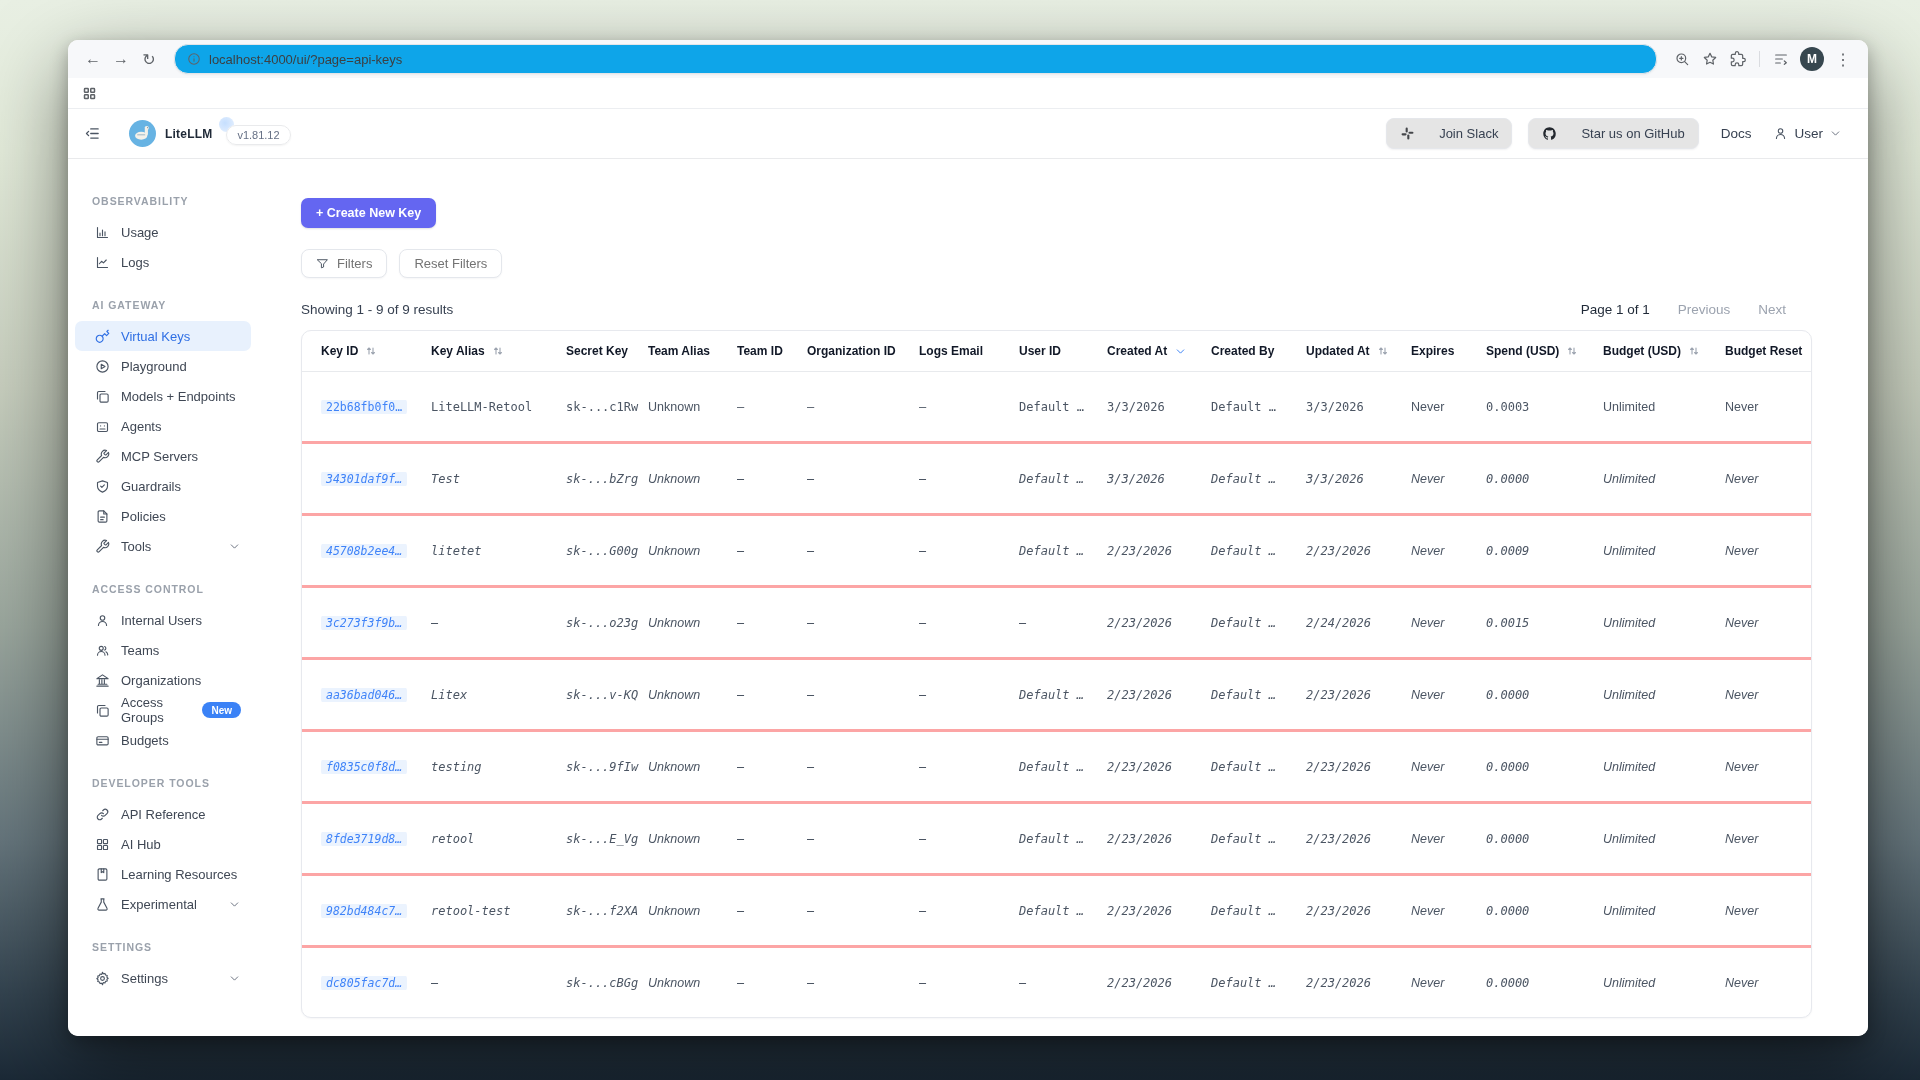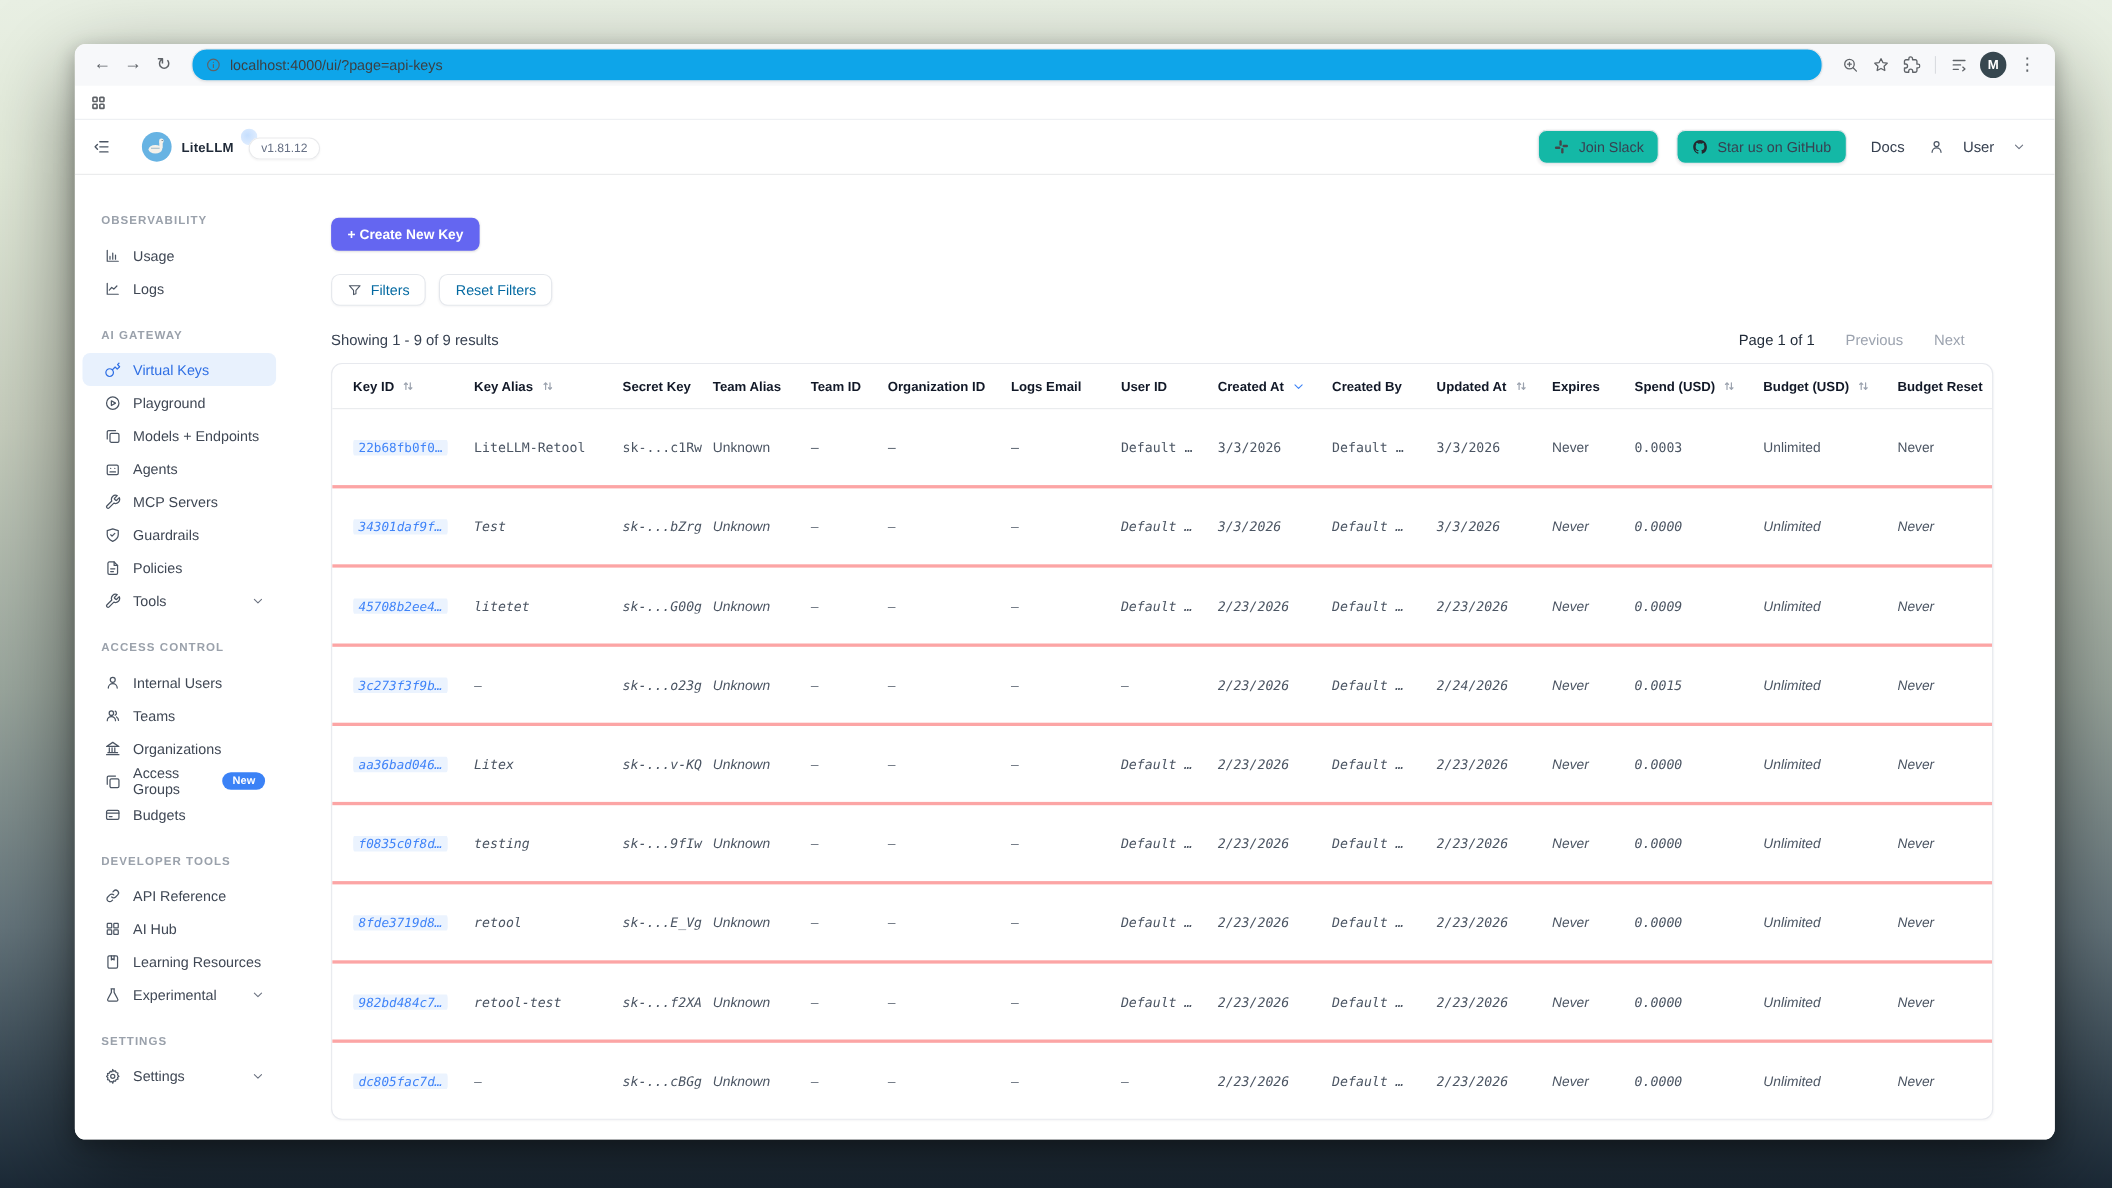--- a/index.html
+++ b/index.html
@@ -30,25 +30,25 @@
   .collapse-ic svg{width:17px;height:17px;}
   .logo-circle{width:27px;height:27px;border-radius:50%;background:#67b3e3;display:flex;align-items:center;justify-content:center;overflow:hidden;}
   .logo-circle svg{width:21px;height:21px;}
   .brand{font-size:12px;font-weight:700;color:#1f2937;margin-left:9px;letter-spacing:.2px;}
   .version-wrap{position:relative;margin-left:14px;}
   .badge-spark{position:absolute;left:-7px;top:-8px;width:15px;height:15px;border-radius:50%;
     background:radial-gradient(circle at 40% 40%,#bfdbfe,#dbeafe 70%,transparent 75%);opacity:.9;}
   .version-badge{position:relative;font-size:11px;color:#667085;background:#fff;border:1px solid #e9eaec;border-radius:999px;
     padding:3px 10px;box-shadow:0 1px 2px rgba(0,0,0,.05);}
   .header-right{margin-left:auto;display:flex;align-items:center;gap:16px;}
-  .pill-btn{display:flex;align-items:center;gap:8px;background:#14b8a6;border:1px solid #e5e7eb;border-radius:8px;
+  .pill-btn{display:flex;align-items:center;gap:24px;background:#e5e5e5;border:1px solid #e5e7eb;border-radius:8px;
     padding:7px 13px;font-size:13px;color:#374151;font-family:inherit;cursor:pointer;box-shadow:0 1px 2px rgba(16,24,40,.06);}
   .pill-btn .ic svg{width:15px;height:15px;}
   .docs-link{font-size:13.5px;color:#374151;cursor:pointer;margin:0 6px;}
-  .user-menu{display:flex;align-items:center;gap:16px;font-size:13.5px;color:#374151;cursor:pointer;}
+  .user-menu{display:flex;align-items:center;gap:6px;font-size:13.5px;color:#374151;cursor:pointer;}
   .user-menu .ic svg{width:15px;height:15px;color:#4b5563;}
   .user-menu .chev svg{width:13px;height:13px;color:#6b7280;}
   
   .app-body{flex:1;display:flex;min-height:0;}
   .sidebar{width:190px;flex:0 0 auto;padding-top:36px;overflow:hidden;}
   .nav-section{margin-bottom:22px;}
   .section-label{padding:0 24px;font-size:10.5px;font-weight:700;letter-spacing:.09em;color:#9aa1ab;margin-bottom:10px;}
   .nav-item{display:flex;align-items:center;gap:11px;height:30px;padding:0 10px 0 20px;margin:0 7px;border-radius:7px;
     font-size:13px;color:#3f4754;cursor:pointer;}
   .nav-item.active{background:#e8f1fd;color:#2f6fe4;}
@@ -58,21 +58,21 @@
   .nav-badge{background:#3b82f6;color:#fff;font-size:10px;font-weight:600;padding:2.5px 9px;border-radius:999px;margin-left:4px;}
   .nav-chevron{margin-left:auto;color:#6b7280;display:none;}
   .nav-chevron svg{width:13px;height:13px;}
   .nav-item.has-chevron .nav-chevron{display:flex;}
   
   .main{flex:1;min-width:0;padding:39px 58px 0 43px;}
   .create-btn{background:#6466f1;color:#fff;border:none;border-radius:7px;padding:8px 15px;font-size:12.5px;font-weight:600;
     font-family:inherit;cursor:pointer;box-shadow:0 1px 2px rgba(0,0,0,.12);}
   .filter-row{margin-top:21px;display:flex;gap:12px;}
   .btn-ghost{display:flex;align-items:center;gap:8px;background:#fff;border:1px solid #e4e7ec;border-radius:8px;
-    padding:6px 14px;font-size:13px;color:#0369a1;font-family:inherit;cursor:pointer;box-shadow:0 1px 2px rgba(16,24,40,.04);}
+    padding:6px 14px;font-size:13px;color:#737373;font-family:inherit;cursor:pointer;box-shadow:0 1px 2px rgba(16,24,40,.04);}
   .btn-ghost .ic svg{width:13px;height:13px;color:#4b5563;}
   .meta-row{margin-top:24px;display:flex;align-items:center;font-size:13.5px;color:#374151;}
   .pagination{margin-left:auto;margin-right:24px;display:flex;align-items:flex-start;gap:28px;}
   .page-info{color:#1f2937;}
   .page-btn{color:#9ca3af;cursor:default;}
   
   .table-card{margin-top:13px;border:1px solid #e7e9ee;border-radius:10px;background:#fff;width:100%;
     box-shadow:0 1px 2px rgba(16,24,40,.04);overflow:hidden;
     --cols:110px 135px 82px 89px 70px 112px 100px 88px 104px 95px 105px 75px 117px 122px minmax(0,1fr);}
   .thead{display:grid;grid-template-columns:var(--cols);padding-left:19px;height:40px;align-items:center;border-bottom:1px solid #e8eaed;}

